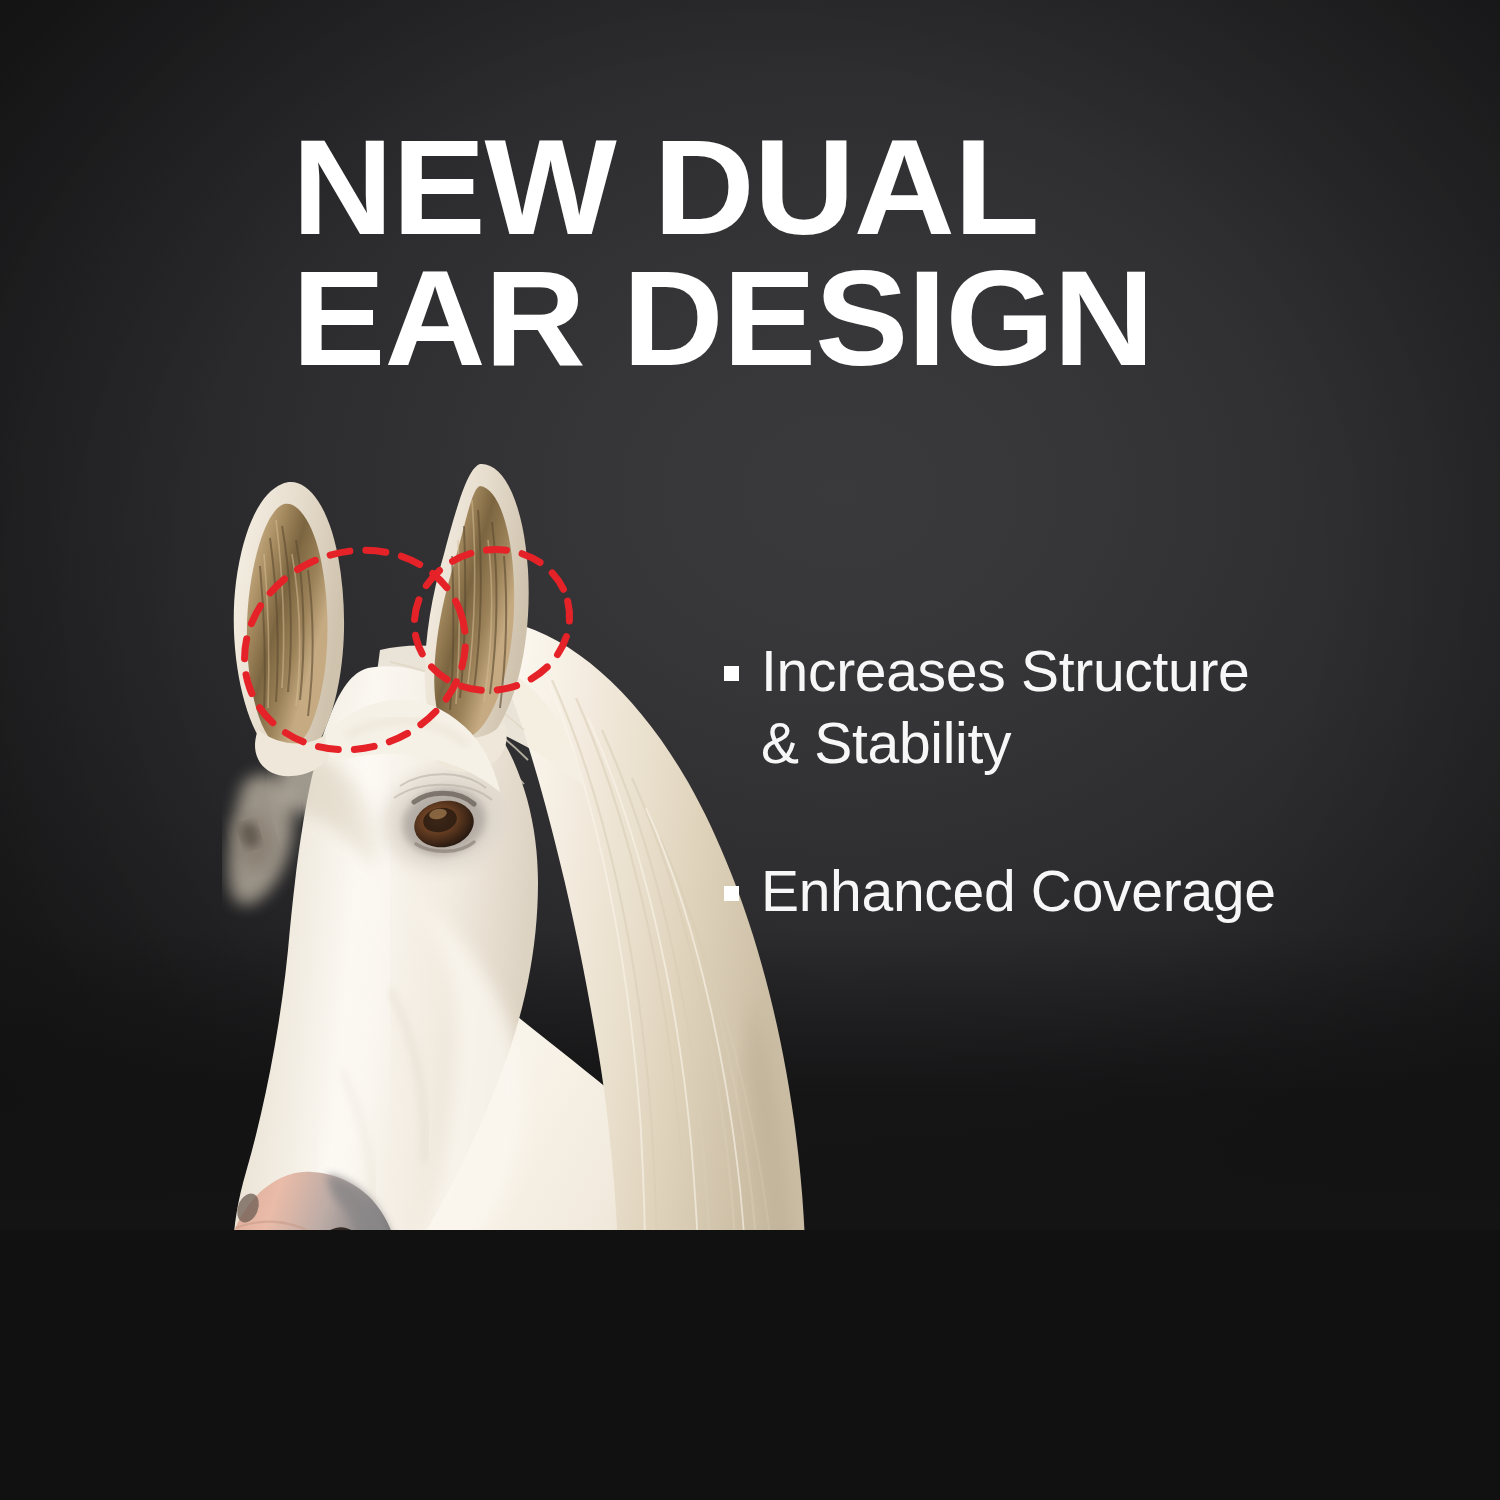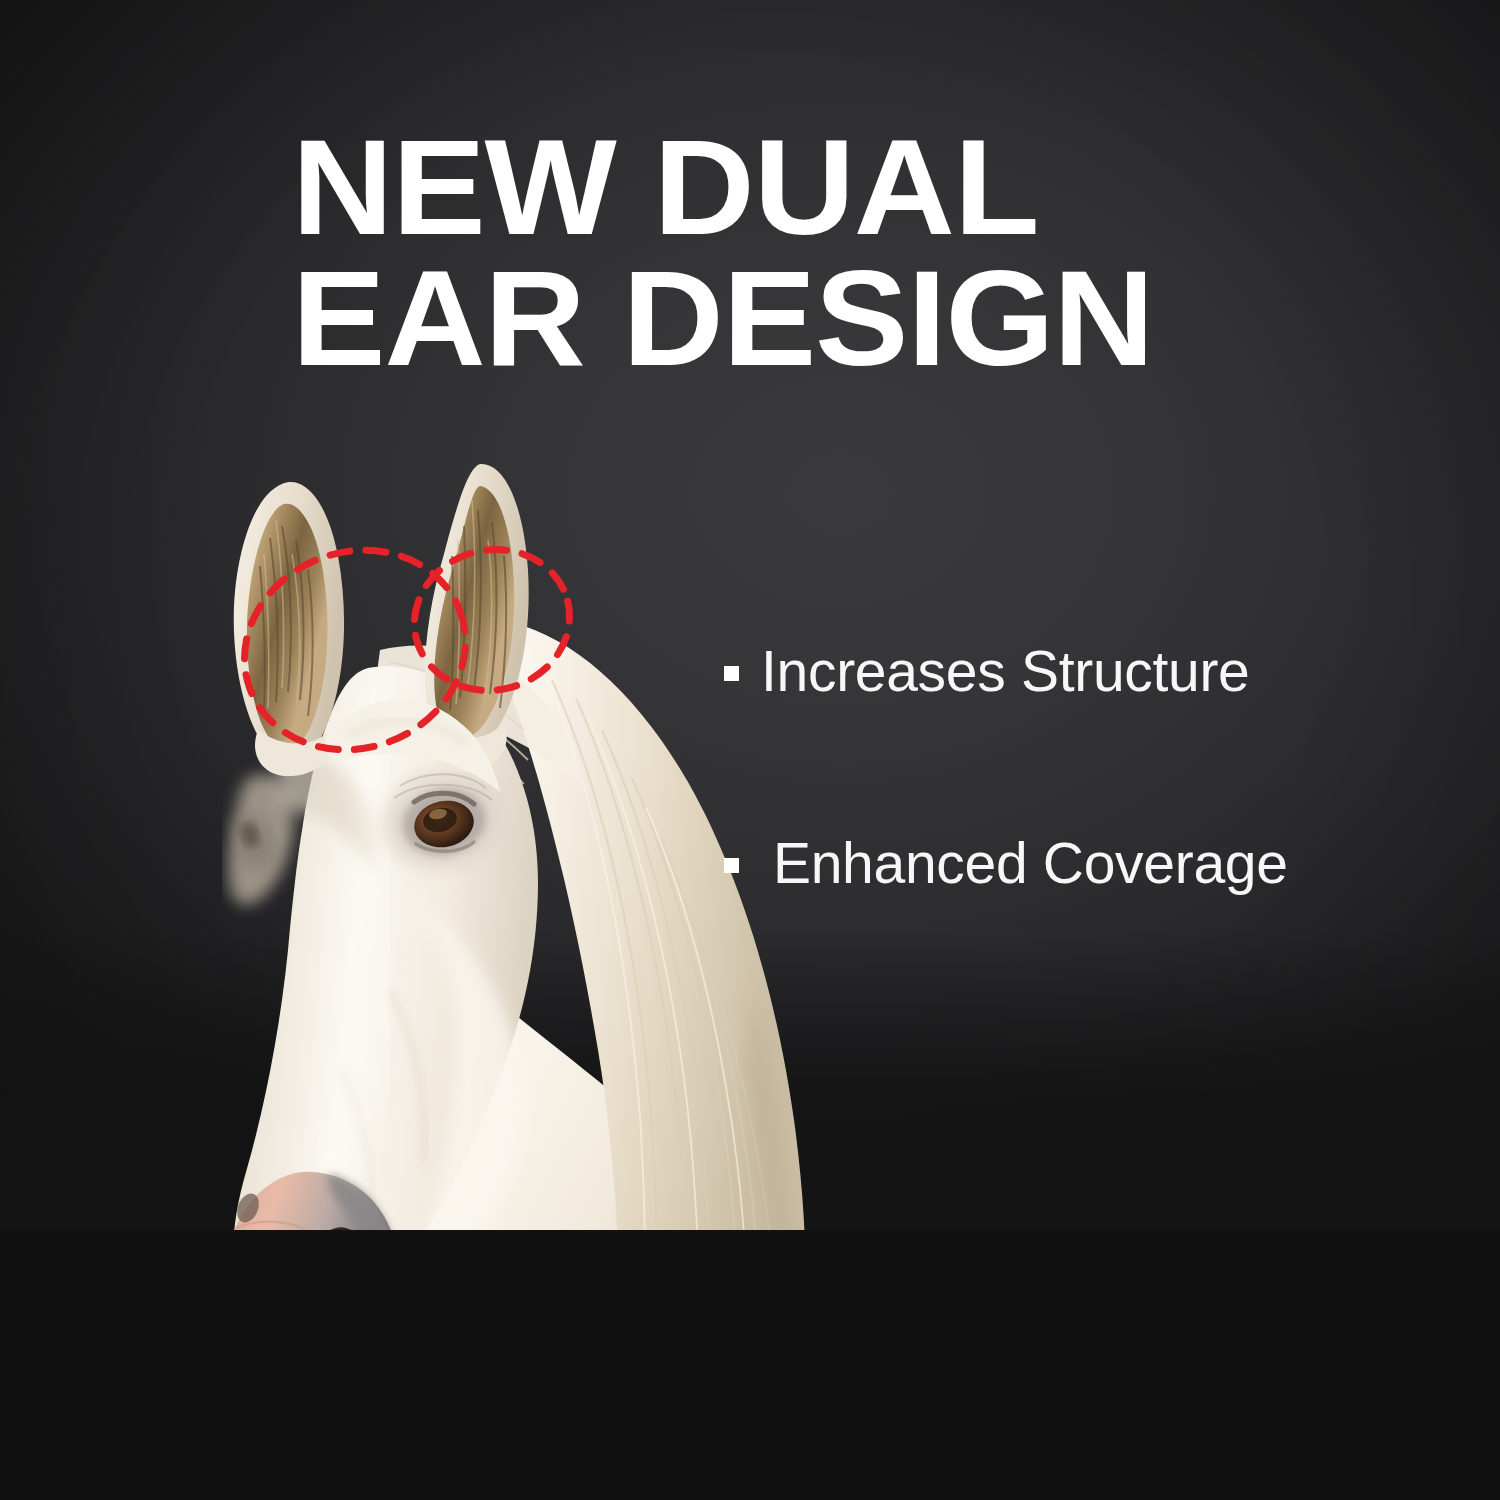--- a/index.html
+++ b/index.html
@@ -51,23 +51,23 @@
   .headline .l2{display:block;}
 
   
   .bullets{
     position:absolute;
     left:724px;top:636px;width:700px;
   }
   .bullet-row{
     display:flex;
     align-items:flex-start;
-    margin-bottom:120px;
-  }
-  .bullet-row:last-child{margin-bottom:0;gap:12px;}
+    margin-bottom:76px;
+  }
+  .bullet-row:last-child{margin-bottom:0;}
   .bullet-sq{
     width:15px;height:15px;
     background:#ffffff;
     flex:0 0 auto;
     margin-top:30px;
     margin-right:22px;
   }
   .bullet-text{
     color:#f7f7f7;
     font-size:57px;
@@ -410,20 +410,21 @@
       </g>
     </svg>
   </div>
 
   <div class="bullets">
 
     <div class="bullet-row">
       <span class="bullet-sq"></span>
       <div class="bullet-text">
         <span>Increases Structure</span><br>
+        <span>&amp; Stability</span>
       </div>
     </div>
 
     <div class="bullet-row">
       <span class="bullet-sq"></span>
       <div class="bullet-text">
         <span>Enhanced Coverage</span><br>
       </div>
     </div>
 

